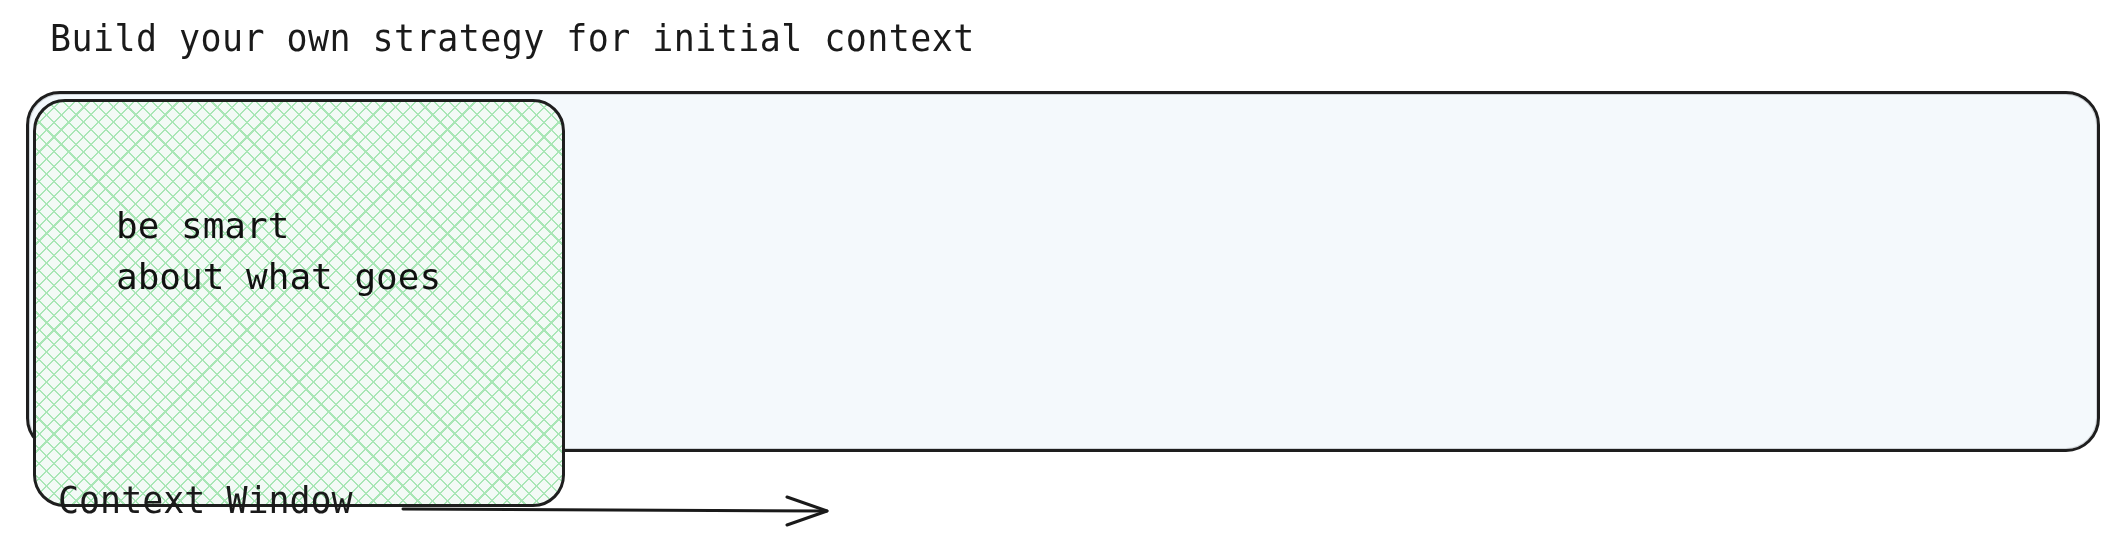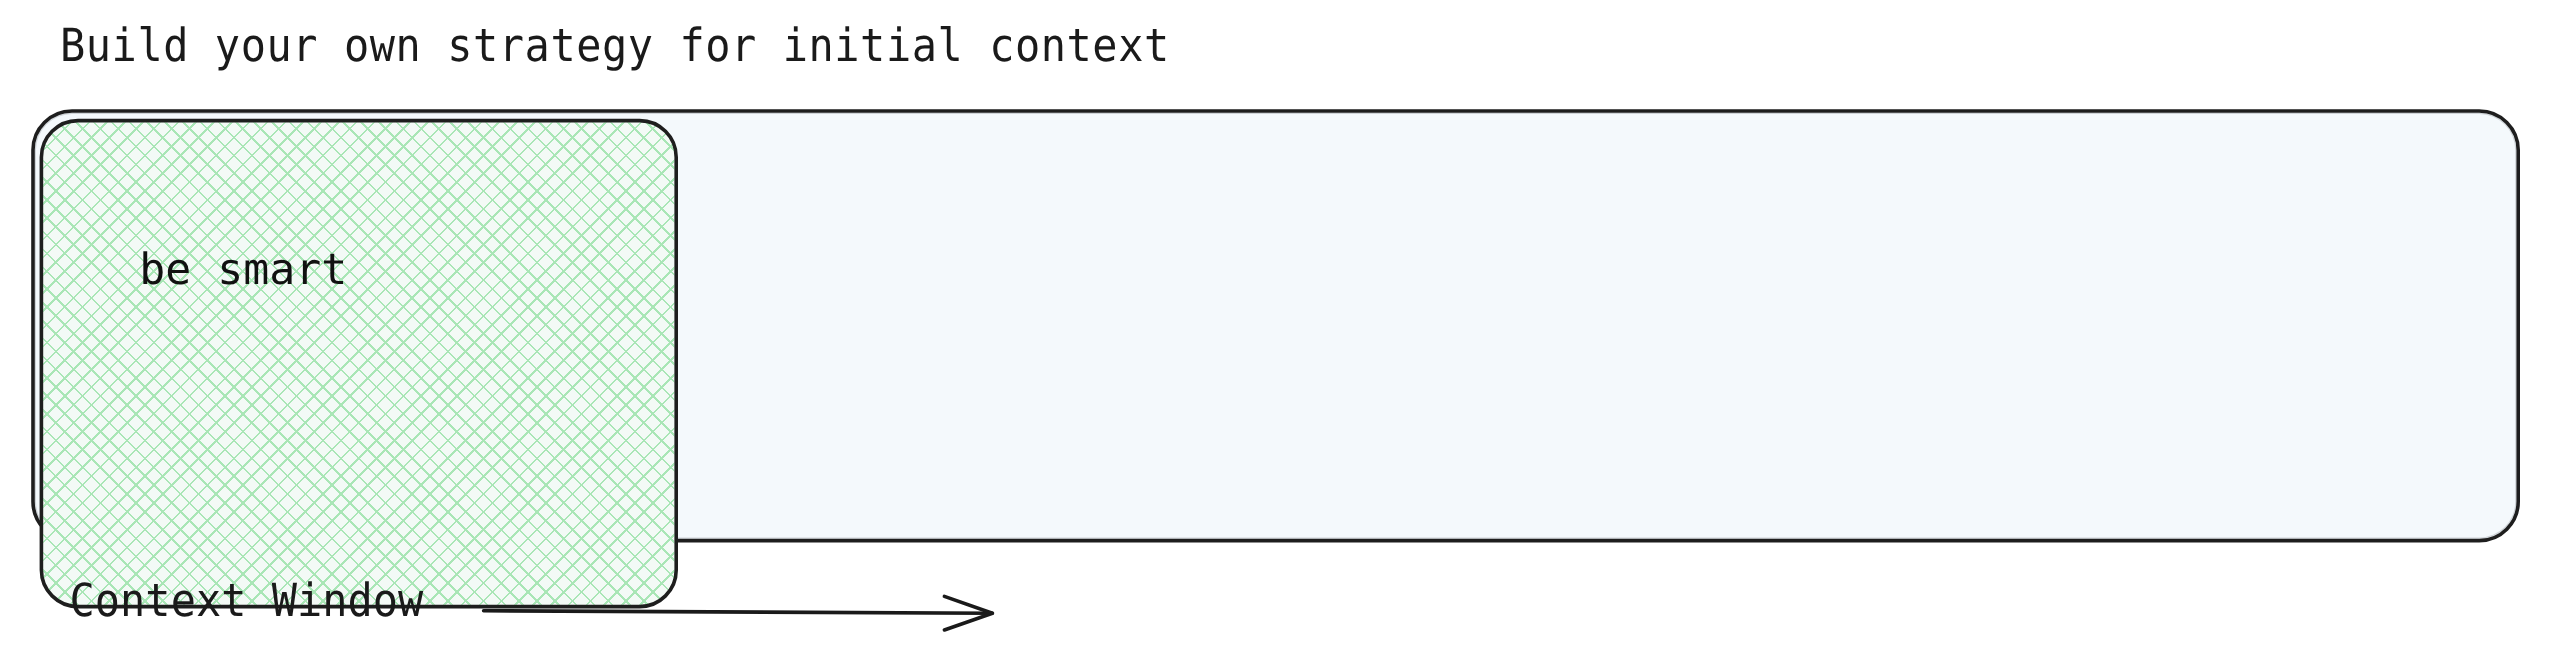--- a/index.html
+++ b/index.html
@@ -82,20 +82,21 @@
 </head>
 <body>
 
 <div class="title">Build your own strategy for initial context</div>
 
 <div class="outer-box"></div>
 
 <div class="inner-box">
   <div class="inner-text">
     <div>be smart</div>
+    <div>about what goes</div>
   </div>
 </div>
 
 <div class="footer-label">Context Window</div>
 
 <svg class="arrow" viewBox="0 0 440 50" xmlns="http://www.w3.org/2000/svg">
   <path d="M8 24 C 120 24, 260 25, 432 26" stroke="#1a1a1a" stroke-width="3" fill="none" stroke-linecap="round"></path>
   <path d="M392 12 L 432 26 L 392 40" stroke="#1a1a1a" stroke-width="3" fill="none" stroke-linecap="round" stroke-linejoin="round"></path>
 </svg>
 

